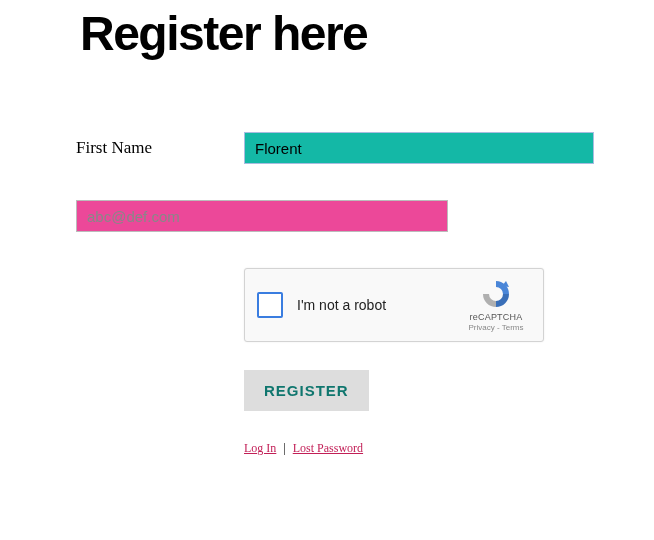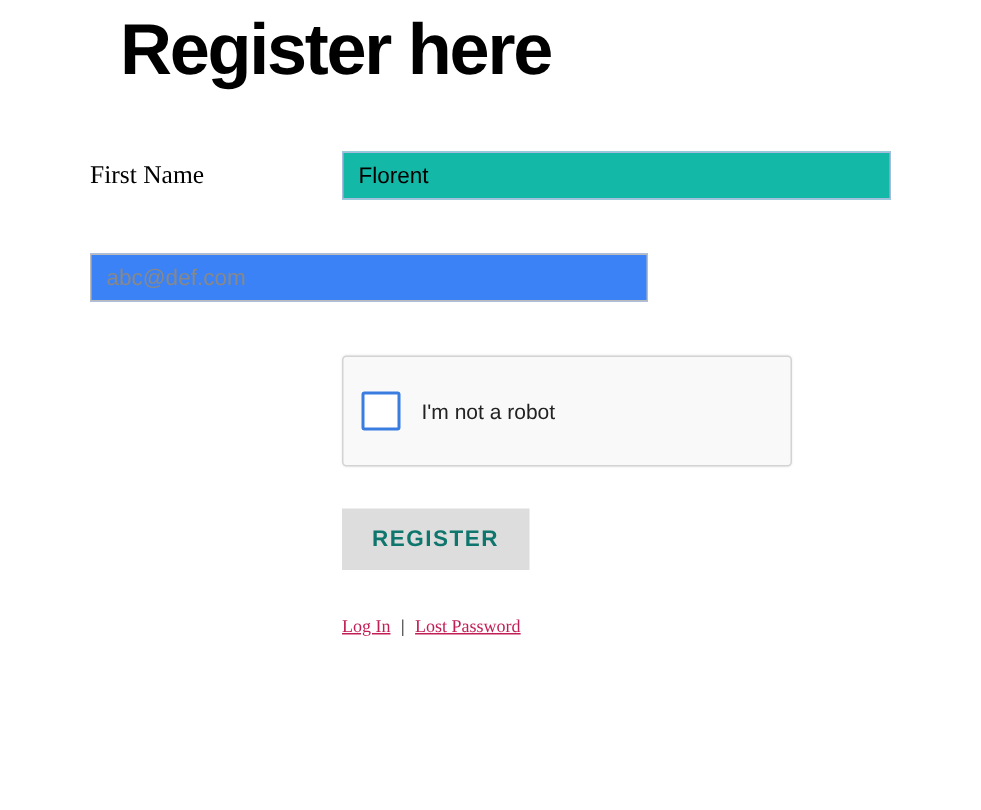--- a/index.html
+++ b/index.html
@@ -13,22 +13,22 @@
     }
     .page-title {
       font-size: 48px;
       font-weight: 800;
       letter-spacing: -1.5px;
       line-height: 1;
       margin: 0 0 0 80px;
       padding-top: 10px;
     }
     .form {
-      margin-top: 43px;
-      padding: 0 60px 0 60px;
+      margin-top: 74px;
+      padding: 0 60px 0 76px;
     }
     .form-row {
       display: flex;
       align-items: flex-start;
       margin-bottom: 36px;
     }
     .form-label {
       font-family: Georgia, "Times New Roman", serif;
       font-size: 17px;
       width: 168px;
@@ -42,21 +42,21 @@
     .form-field {
       flex: 1;
       max-width: 372px;
     }
     .text-input {
       width: 100%;
       height: 32px;
       font-size: 15px;
       padding: 4px 10px;
       border: 1px solid #bbbbbb;
-      background: #3b82f6;
+      background: #ec4899;
       color: #000000;
     }
     .text-input.filled {
       background: #14b8a6;
       border-color: #a8bce0;
       color: #000000;
     }
     .text-input::placeholder { color: #888888; }
     .captcha-row { margin-top: 8px; margin-bottom: 28px; align-items: flex-end; }
     .captcha-widget {
@@ -153,20 +153,30 @@
     <div class="form-field">
       <input type="text" class="text-input" placeholder="abc@def.com" style="">
     </div>
   </div>
 
   <div class="form-row captcha-row">
     <div class="form-label"></div>
     <div class="captcha-widget">
       <div class="captcha-checkbox"></div>
       <div class="captcha-text">I'm not a robot</div>
+      <div class="captcha-branding">
+        <svg class="recaptcha-logo" viewBox="0 0 32 32">
+          <path d="M16 3 A13 13 0 0 1 29 16 L23 16 A7 7 0 0 0 16 9 Z" fill="#4a86d8"></path>
+          <path d="M29 16 A13 13 0 0 1 16 29 L16 23 A7 7 0 0 0 23 16 Z" fill="#3a6fb8"></path>
+          <path d="M16 29 A13 13 0 0 1 3 16 L9 16 A7 7 0 0 0 16 23 Z" fill="#b0b0b0"></path>
+          <polygon points="26,3 29,9 22,8" fill="#4a86d8"></polygon>
+        </svg>
+        <div class="recaptcha-brand-text">reCAPTCHA</div>
+        <div class="recaptcha-terms">Privacy - Terms</div>
+      </div>
     </div>
   </div>
 
   <div class="action-row">
     <button class="submit-btn">REGISTER</button>
   </div>
 
   <div class="links-row">
     <a href="#">Log In</a>
     <span class="links-sep">|</span>

